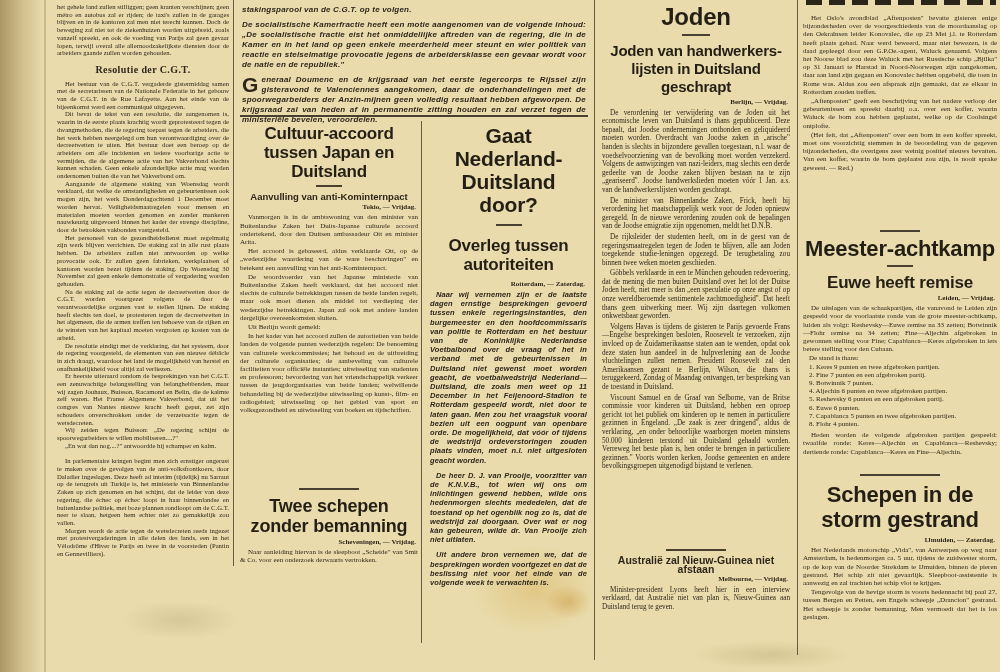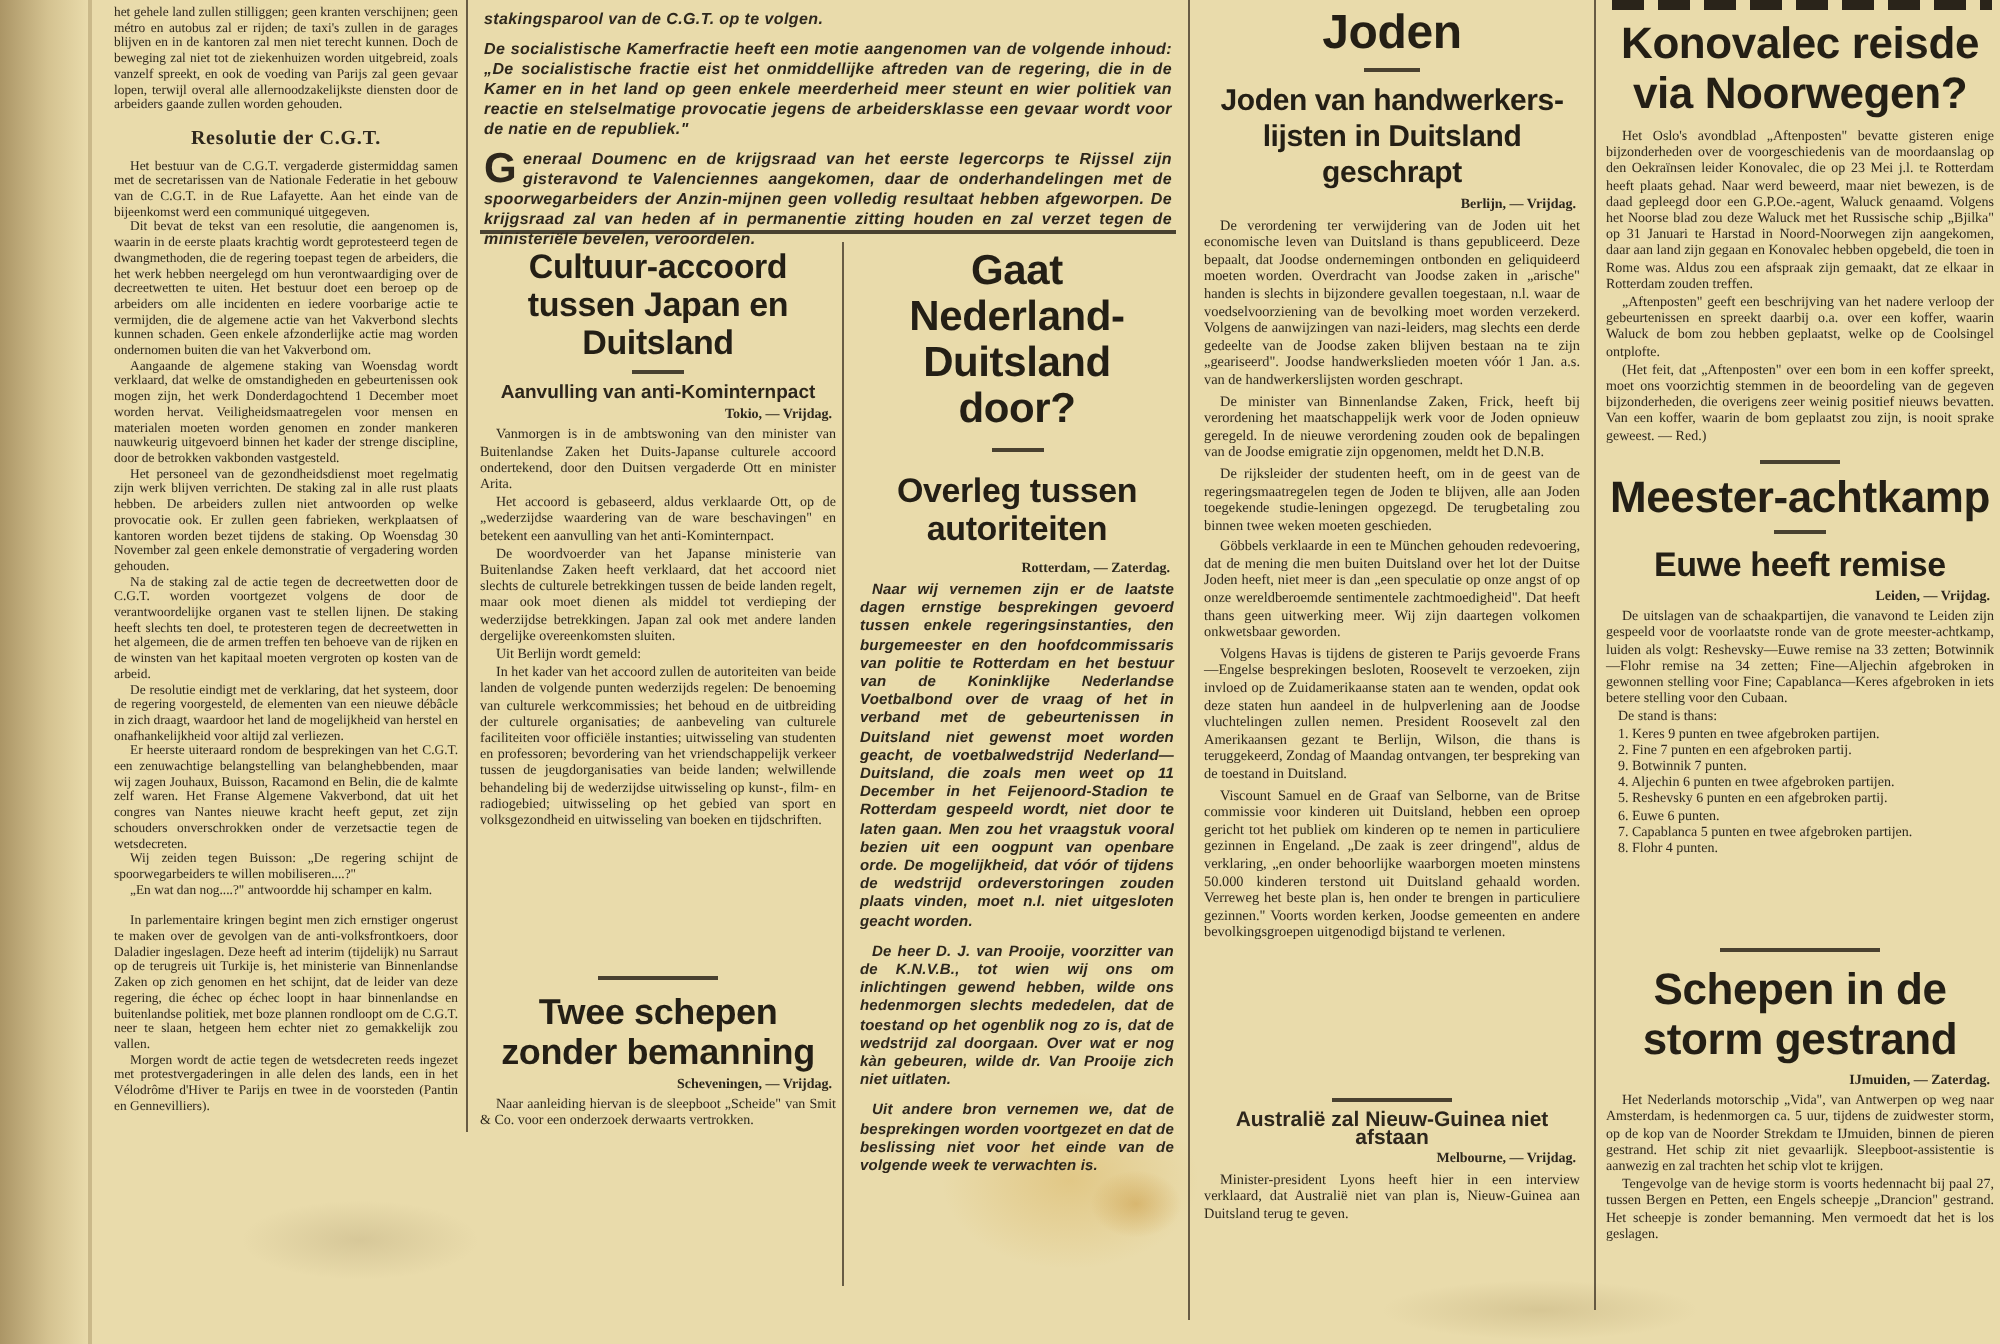--- a/index.html
+++ b/index.html
@@ -105,21 +105,21 @@
     <p>stakingsparool van de C.G.T. op te volgen.</p>
     <p>De socialistische Kamerfractie heeft een motie aangenomen van de volgende inhoud: „De socialistische fractie eist het onmiddellijke aftreden van de regering, die in de Kamer en in het land op geen enkele meerderheid meer steunt en wier politiek van reactie en stelselmatige provocatie jegens de arbeidersklasse een gevaar wordt voor de natie en de republiek."</p>
     <p><span class="dropcap">G</span><span>eneraal Doumenc en de krijgsraad van het eerste legercorps te Rijssel zijn gisteravond te Valenciennes aangekomen, daar de onderhandelingen met de spoorwegarbeiders der Anzin-mijnen geen volledig resultaat hebben afgeworpen. De krijgsraad zal van heden af in permanentie zitting houden en zal verzet tegen de ministeriële bevelen, veroordelen.</span></p>
   </div>
 
   <div class="col body7" style="left:240px;top:124px;width:178px">
     <h1 class="hl hl-cultuur">Cultuur-accoord tussen Japan en Duitsland</h1>
     <div class="rule-s" style="width:26px"></div>
     <h2 class="subhead-sm">Aanvulling van anti-Kominternpact</h2>
     <div class="dateline">Tokio, — Vrijdag.</div>
-    <p>Vanmorgen is in de ambtswoning van den minister van Buitenlandse Zaken het Duits-Japanse culturele accoord ondertekend, door den Duitsen vergaderde Ott en minister Arita.</p>
+    <p>Vanmorgen is in de ambtswoning van den minister van Buitenlandse Zaken het Duits-Japanse culturele accoord ondertekend, door den Duitsen ambassadeur Ott en minister Arita.</p>
     <p>Het accoord is gebaseerd, aldus verklaarde Ott, op de „wederzijdse waardering van de ware beschavingen" en betekent een aanvulling van het anti-Kominternpact.</p>
     <p>De woordvoerder van het Japanse ministerie van Buitenlandse Zaken heeft verklaard, dat het accoord niet slechts de culturele betrekkingen tussen de beide landen regelt, maar ook moet dienen als middel tot verdieping der wederzijdse betrekkingen. Japan zal ook met andere landen dergelijke overeenkomsten sluiten.</p>
     <p>Uit Berlijn wordt gemeld:</p>
     <p>In het kader van het accoord zullen de autoriteiten van beide landen de volgende punten wederzijds regelen: De benoeming van culturele werkcommissies; het behoud en de uitbreiding der culturele organisaties; de aanbeveling van culturele faciliteiten voor officiële instanties; uitwisseling van studenten en professoren; bevordering van het vriendschappelijk verkeer tussen de jeugdorganisaties van beide landen; welwillende behandeling bij de wederzijdse uitwisseling op kunst-, film- en radiogebied; uitwisseling op het gebied van sport en volksgezondheid en uitwisseling van boeken en tijdschriften.</p>
   </div>
 
   <div class="col body7" style="left:240px;top:484px;width:178px">
     <div class="rule-s" style="width:60px;margin-bottom:6px"></div>
     <h1 class="hl hl-twee">Twee schepen zonder bemanning</h1>
     <div class="dateline">Scheveningen, — Vrijdag.</div>
@@ -152,21 +152,20 @@
   </div>
 
   <div class="col body72" style="left:602px;top:545px;width:188px">
     <div class="rule-s" style="width:60px;margin-bottom:5px"></div>
     <h2 class="subhead-sm" style="font-size:10.5px;margin:2px 0">Australië zal Nieuw-Guinea niet afstaan</h2>
     <div class="dateline">Melbourne, — Vrijdag.</div>
     <p>Minister-president Lyons heeft hier in een interview verklaard, dat Australië niet van plan is, Nieuw-Guinea aan Duitsland terug te geven.</p>
   </div>
 
   <div class="col body7" style="left:803px;top:9px;width:194px">
-    <h1 class="hl hl-kono">Konovalec reisde via Noorwegen?</h1>
     <div style="height:5px"></div>
     <p>Het Oslo's avondblad „Aftenposten" bevatte gisteren enige bijzonderheden over de voorgeschiedenis van de moordaanslag op den Oekraïnsen leider Konovalec, die op 23 Mei j.l. te Rotterdam heeft plaats gehad. Naar werd beweerd, maar niet bewezen, is de daad gepleegd door een G.P.Oe.-agent, Waluck genaamd. Volgens het Noorse blad zou deze Waluck met het Russische schip „Bjilka" op 31 Januari te Harstad in Noord-Noorwegen zijn aangekomen, daar aan land zijn gegaan en Konovalec hebben opgebeld, die toen in Rome was. Aldus zou een afspraak zijn gemaakt, dat ze elkaar in Rotterdam zouden treffen.</p>
     <p>„Aftenposten" geeft een beschrijving van het nadere verloop der gebeurtenissen en spreekt daarbij o.a. over een koffer, waarin Waluck de bom zou hebben geplaatst, welke op de Coolsingel ontplofte.</p>
     <p>(Het feit, dat „Aftenposten" over een bom in een koffer spreekt, moet ons voorzichtig stemmen in de beoordeling van de gegeven bijzonderheden, die overigens zeer weinig positief nieuws bevatten. Van een koffer, waarin de bom geplaatst zou zijn, is nooit sprake geweest. — Red.)</p>
   </div>
 
   <div class="col body7" style="left:803px;top:226px;width:194px">
     <div class="rule-s" style="width:40px;margin-bottom:5px"></div>
     <h1 class="hl hl-schaak">Meester-achtkamp</h1>
     <div class="rule-s" style="width:26px"></div>
@@ -177,20 +176,21 @@
       <p class="stand-intro">De stand is thans:</p>
       <p>1. Keres 9 punten en twee afgebroken partijen.</p>
       <p>2. Fine 7 punten en een afgebroken partij.</p>
       <p>9. Botwinnik 7 punten.</p>
       <p>4. Aljechin 6 punten en twee afgebroken partijen.</p>
       <p>5. Reshevsky 6 punten en een afgebroken partij.</p>
       <p>6. Euwe 6 punten.</p>
       <p>7. Capablanca 5 punten en twee afgebroken partijen.</p>
       <p>8. Flohr 4 punten.</p>
     </div>
+    <p style="margin-top:3px">Heden worden de volgende afgebroken partijen gespeeld: twaalfde ronde: Keres—Aljechin en Capablanca—Reshevsky; dertiende ronde: Capablanca—Keres en Fine—Aljechin.</p>
   </div>
 
   <div class="col body7" style="left:803px;top:470px;width:194px">
     <div class="rule-s" style="width:80px;margin-bottom:6px"></div>
     <h1 class="hl hl-storm">Schepen in de storm gestrand</h1>
     <div class="dateline" style="margin-top:4px">IJmuiden, — Zaterdag.</div>
     <p>Het Nederlands motorschip „Vida", van Antwerpen op weg naar Amsterdam, is hedenmorgen ca. 5 uur, tijdens de zuidwester storm, op de kop van de Noorder Strekdam te IJmuiden, binnen de pieren gestrand. Het schip zit niet gevaarlijk. Sleepboot-assistentie is aanwezig en zal trachten het schip vlot te krijgen.</p>
     <p>Tengevolge van de hevige storm is voorts hedennacht bij paal 27, tussen Bergen en Petten, een Engels scheepje „Drancion" gestrand. Het scheepje is zonder bemanning. Men vermoedt dat het is los geslagen.</p>
   </div>
 </div>

